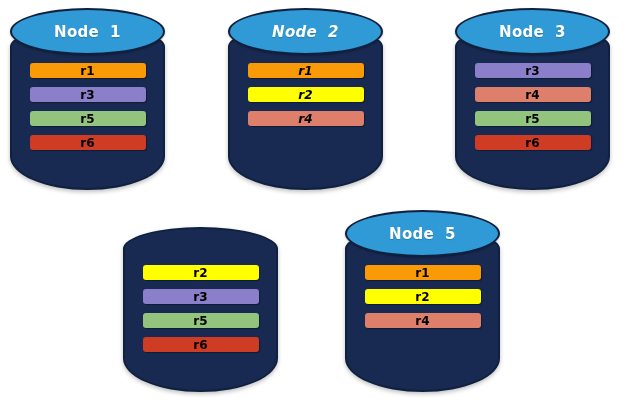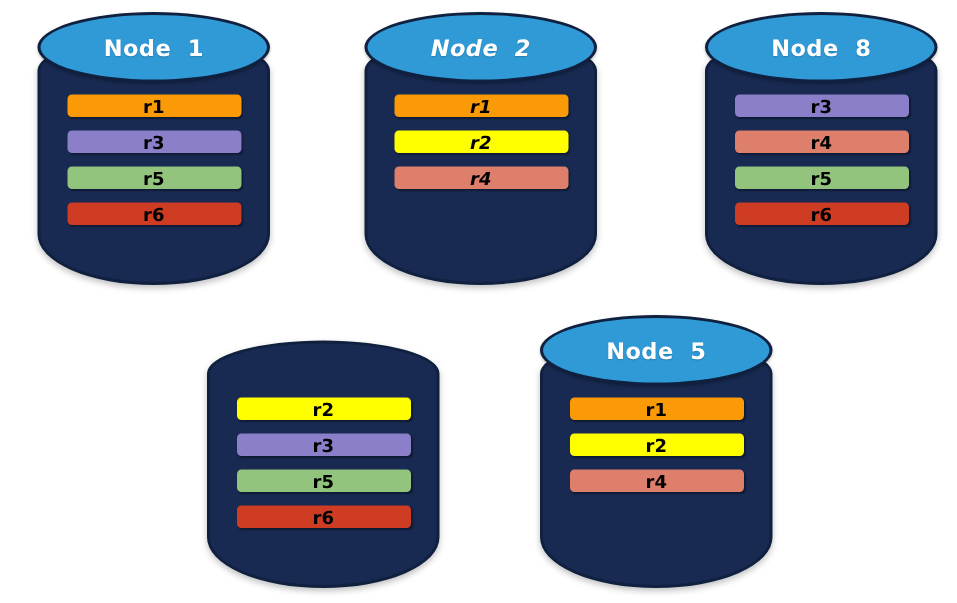--- a/index.html
+++ b/index.html
@@ -18,21 +18,20 @@
     position: absolute;
     left: 0; top: 0;
     width: 638px;
     height: 402px;
     background: #ffffff;
   }
   .node {
     position: absolute;
     width: 155px;
     height: 182px;
-    margin-left: 15px;
   }
   .cyl-body {
     position: absolute;
     left: 0;
     top: 17px;
     width: 155px;
     height: 165px;
     background: #182a52;
     border: 2px solid #10203f;
     box-sizing: border-box;
@@ -125,21 +124,21 @@
           <span class="record-label">r2</span>
         </div>
         <div class="record-bar" style="background: rgb(221, 127, 107);">
           <span class="record-label">r4</span>
         </div>
       </div>
     </div>
     <div class="node" style="left: 455px; top: 8px;">
       <div class="cyl-body"></div>
       <div class="cyl-top">
-        <span class="node-label">Node  8</span>
+        <span class="node-label">Node  3</span>
       </div>
       <div class="records">
         <div class="record-bar" style="background: rgb(138, 127, 200);">
           <span class="record-label">r3</span>
         </div>
         <div class="record-bar" style="background: rgb(221, 127, 107);">
           <span class="record-label">r4</span>
         </div>
         <div class="record-bar" style="background: rgb(146, 196, 125);">
           <span class="record-label">r5</span>

